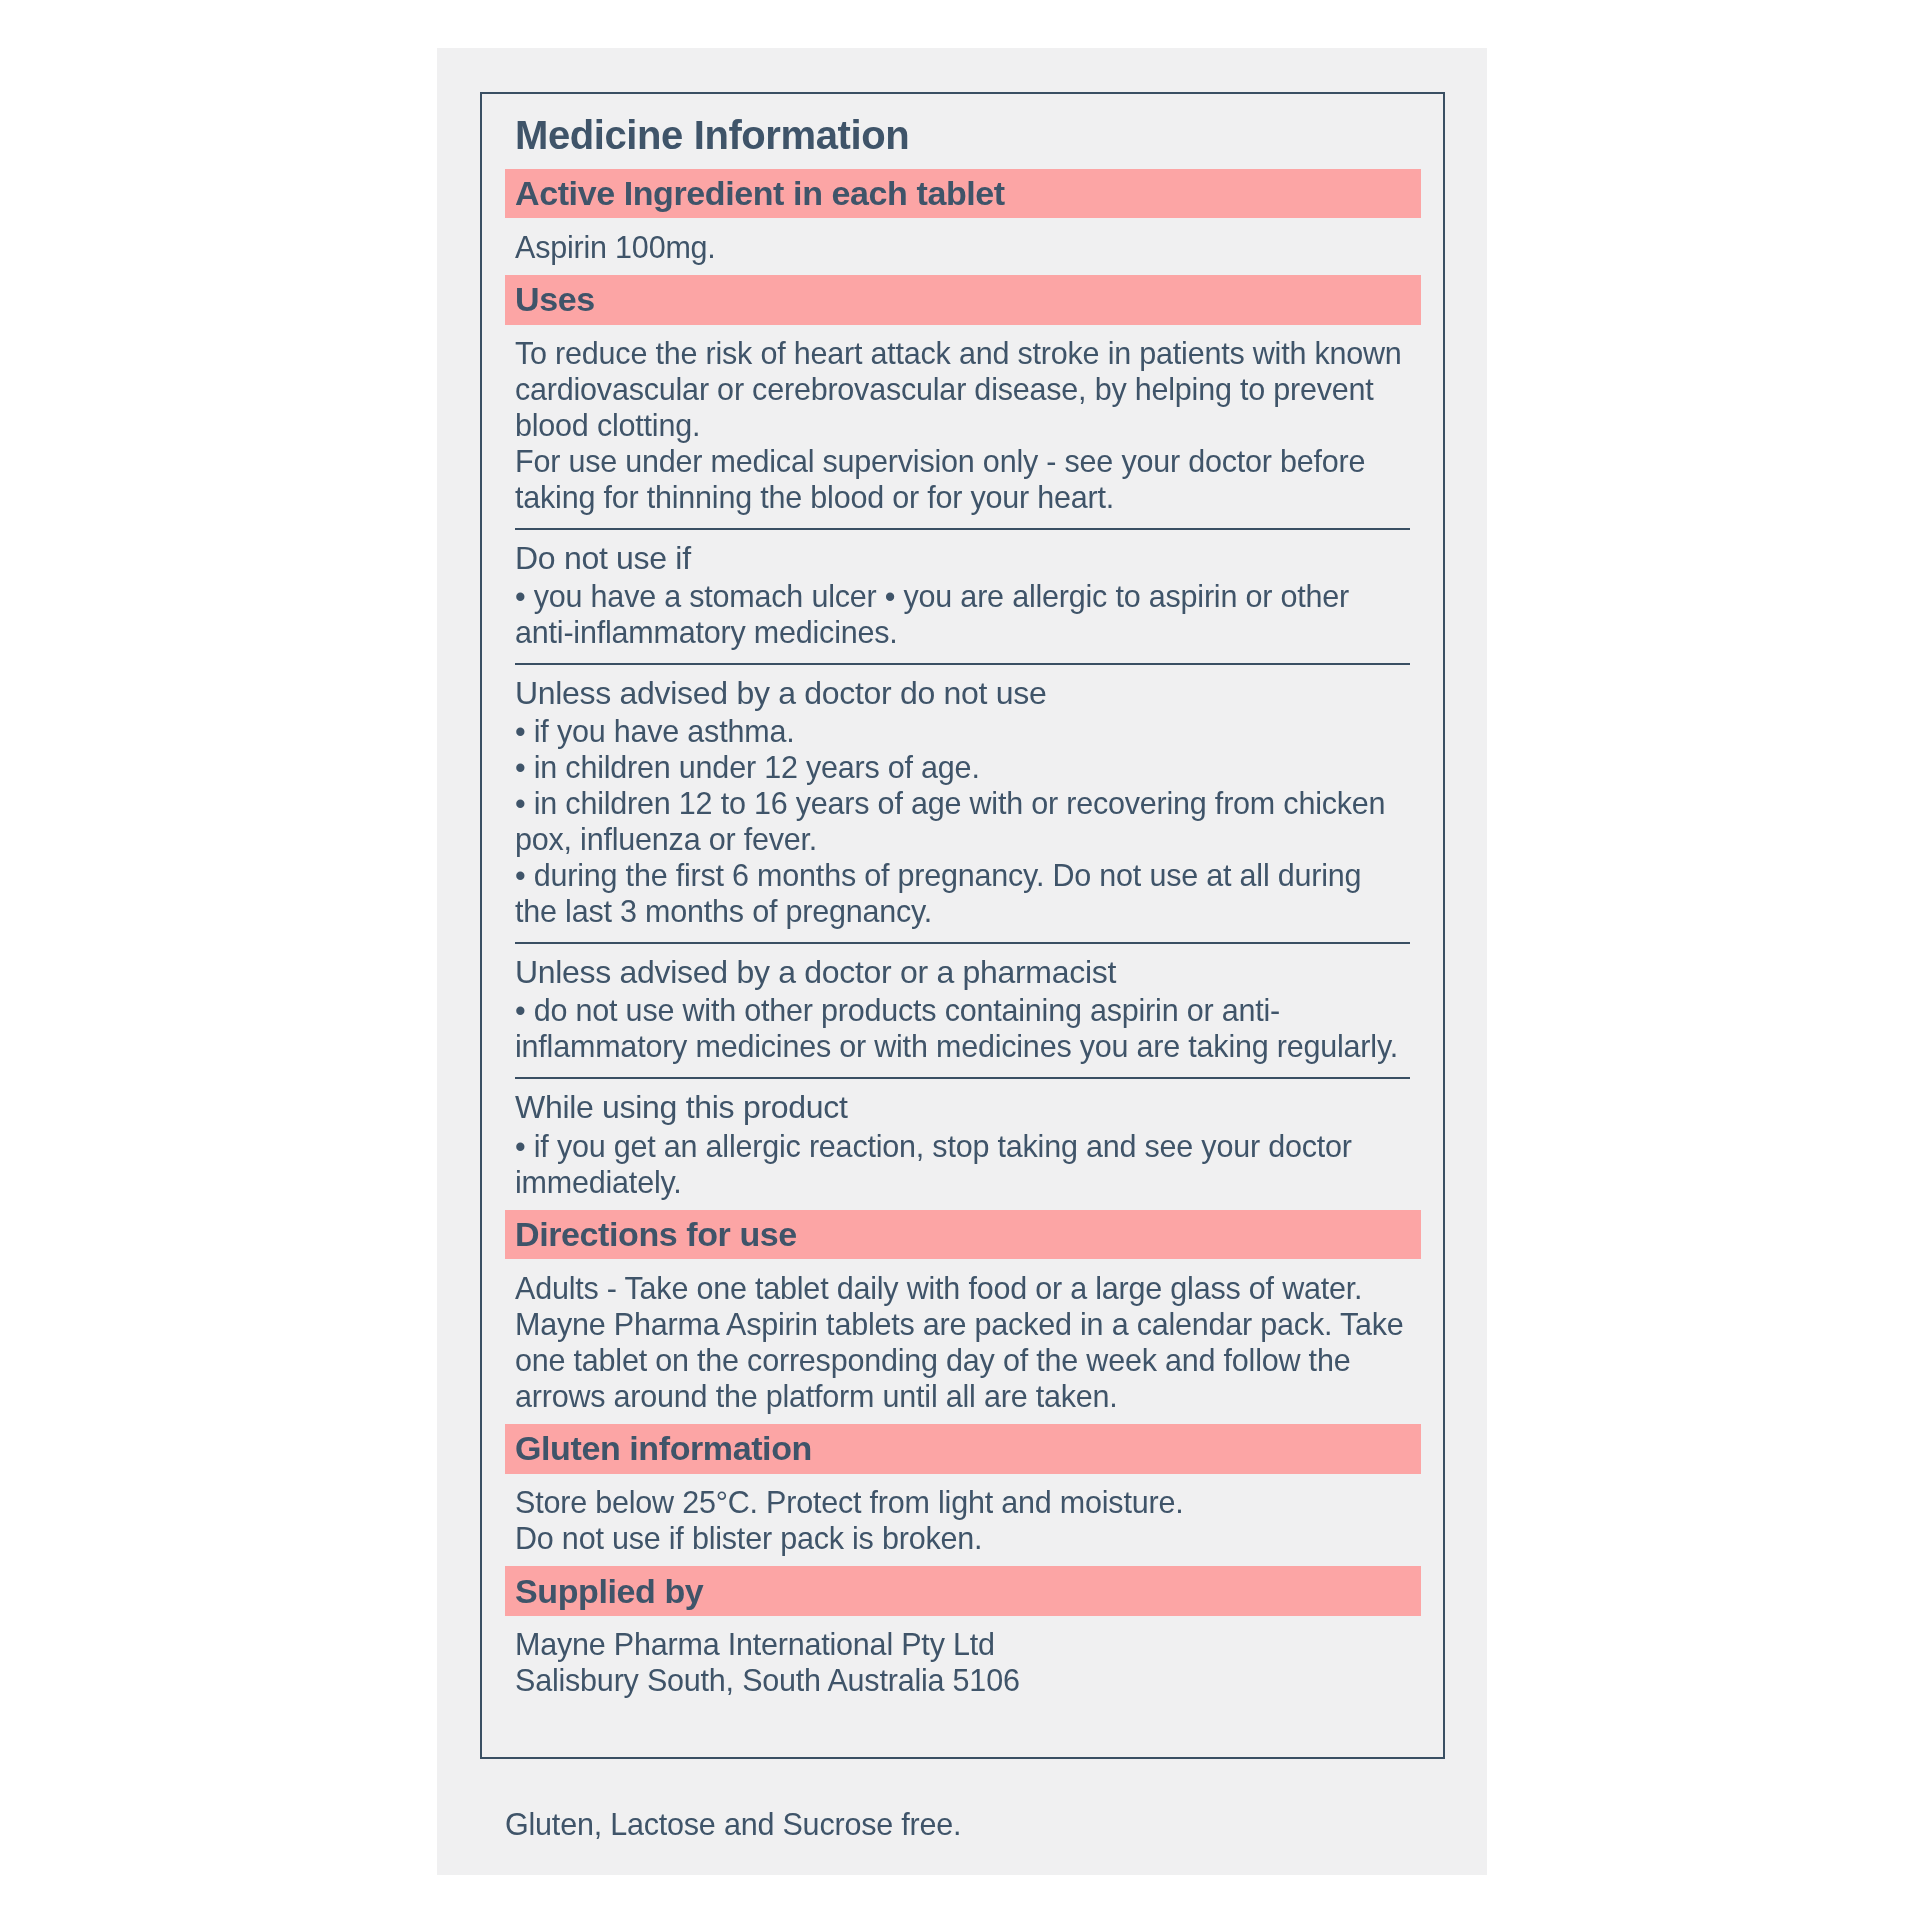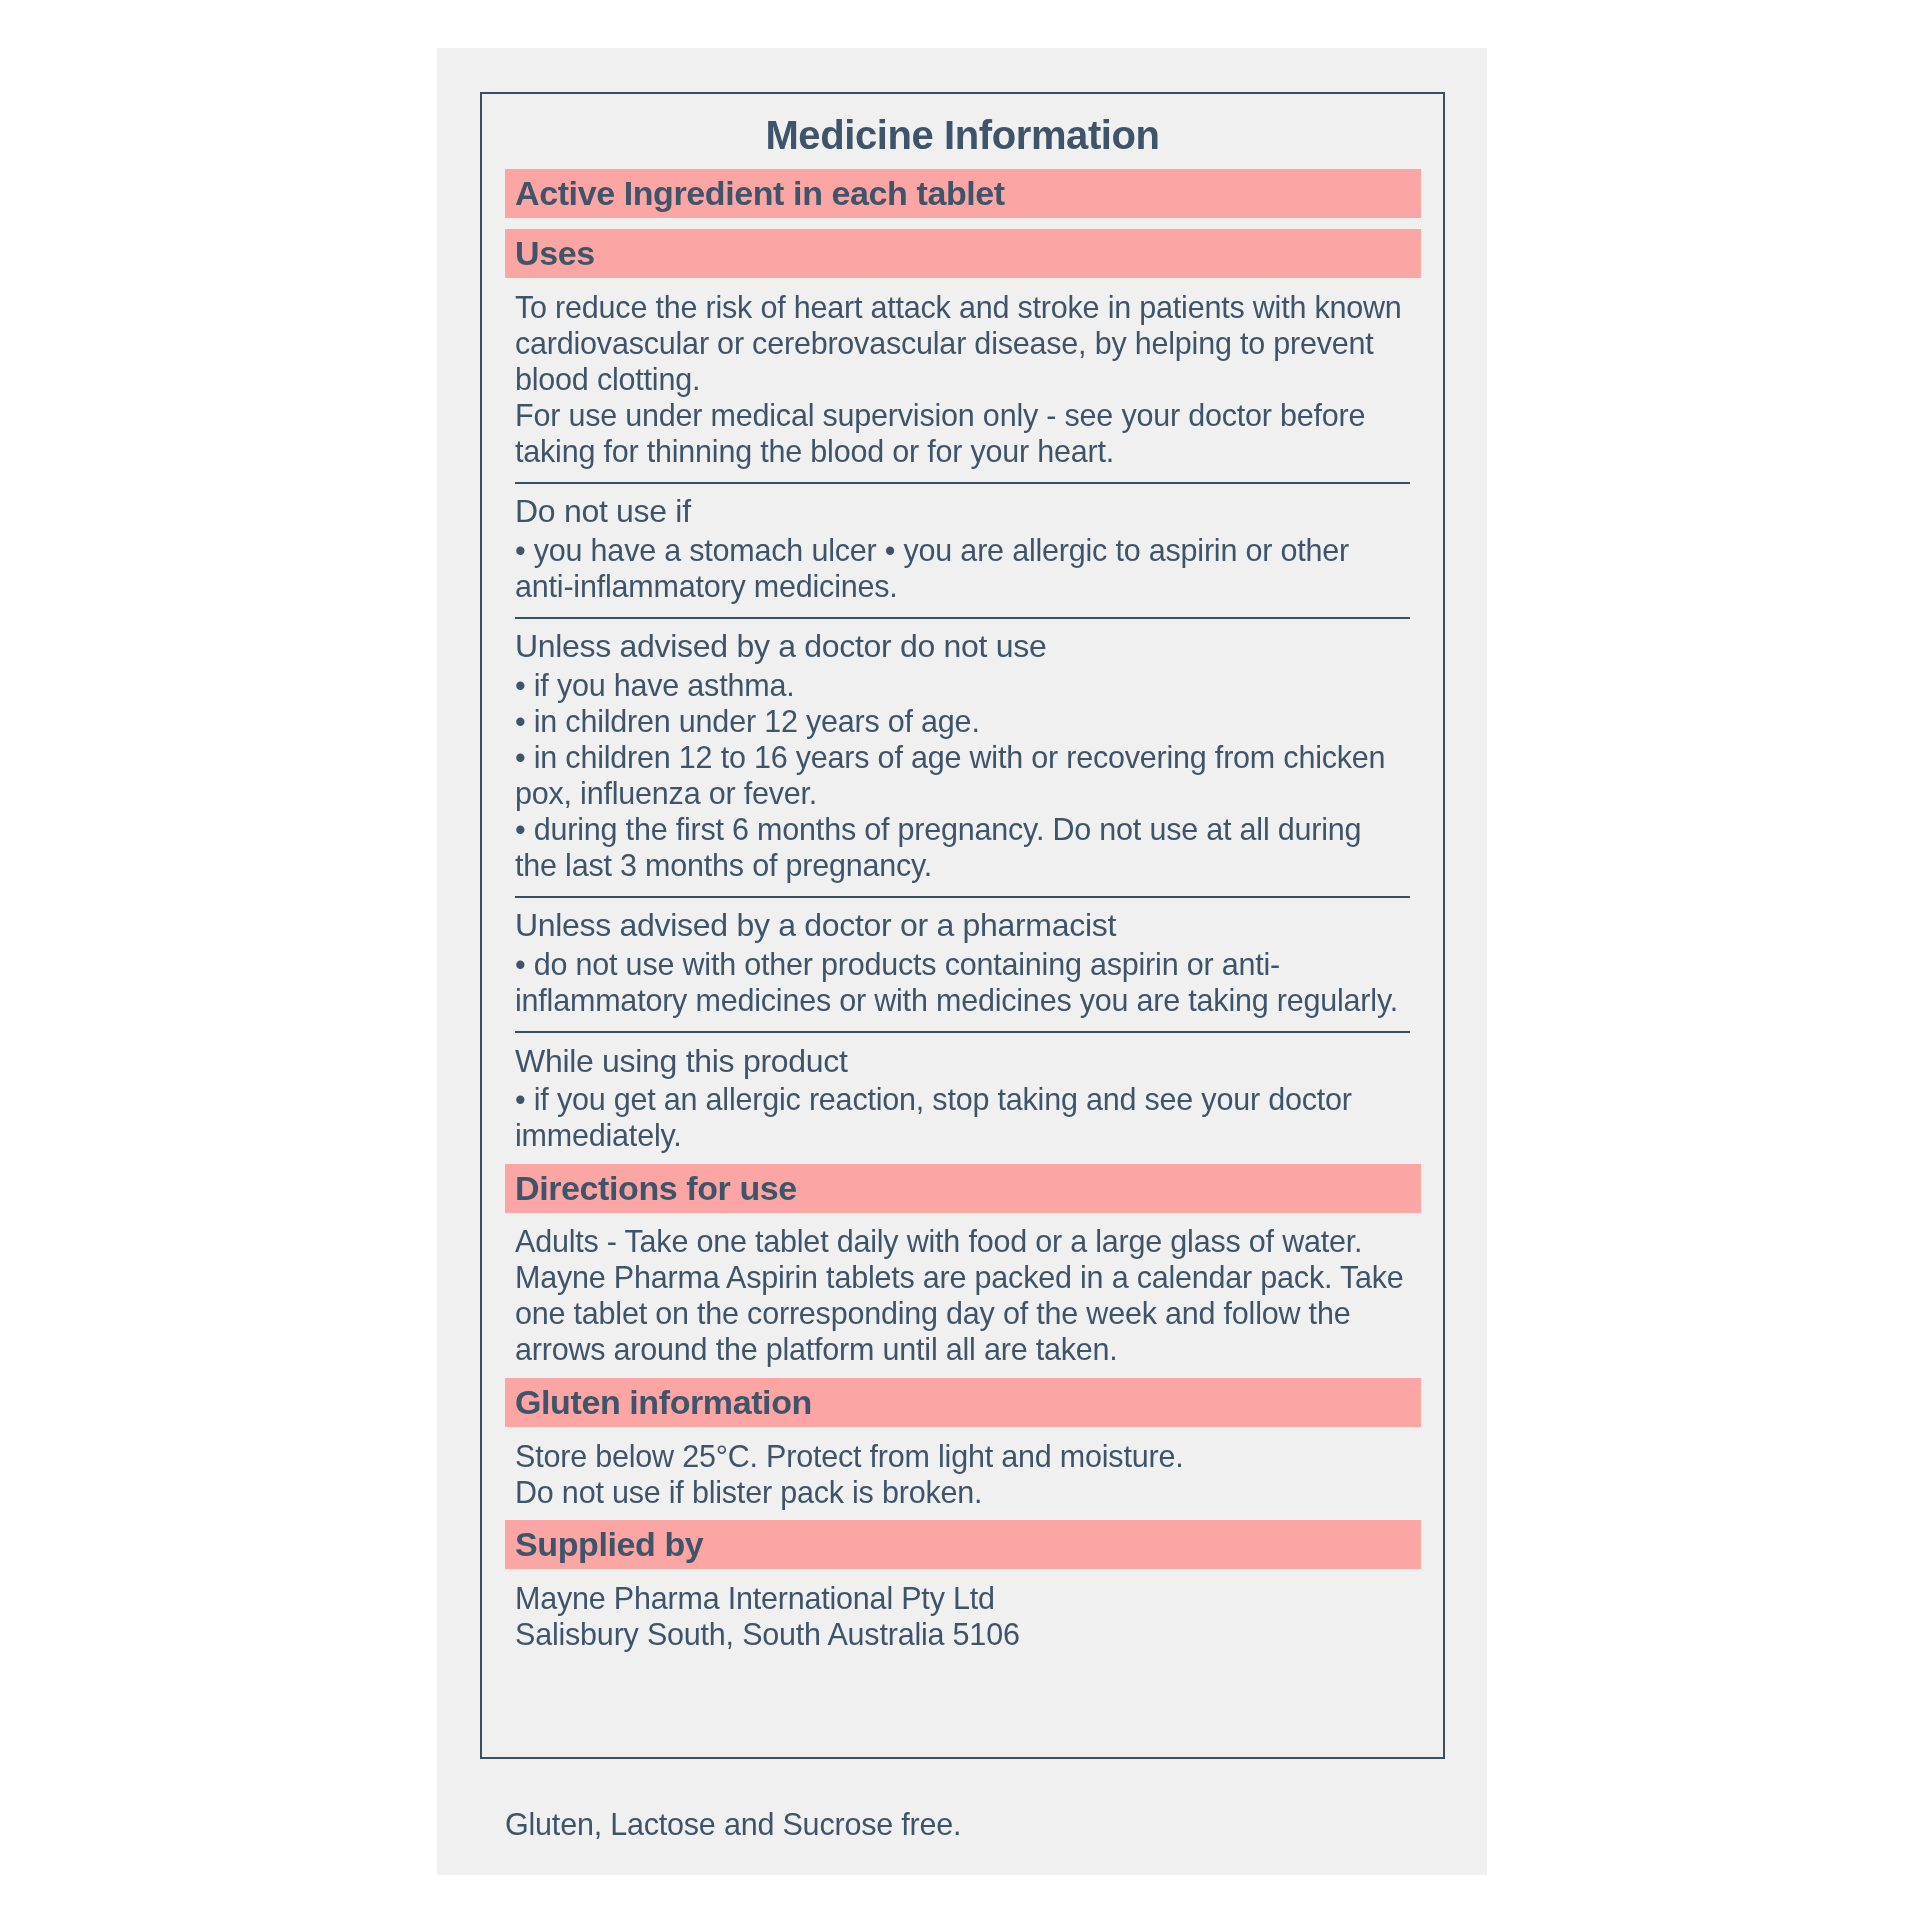--- a/index.html
+++ b/index.html
@@ -30,21 +30,20 @@
     border: 2.4px solid #3a4f63;
     padding: 8px 33px 0 33px;
     overflow: hidden;
   }
   .title {
     font-size: 40px;
     line-height: 47px;
     font-weight: bold;
     margin: 9.6px 0 0 0;
     letter-spacing: -0.4px;
-    text-align: center;
   }
   .band {
     background: #fca5a5;
     margin: 10.4px -11.2px 10.4px -10.4px;
     padding: 7.2px 0 7.2px 10.4px;
   }
   .band h2 {
     font-size: 34px;
     line-height: 35px;
     font-weight: bold;
@@ -85,20 +84,21 @@
 
 <div class="page">
   <div class="panel">
     <div class="info-box">
 
       <h1 class="title">Medicine Information</h1>
 
       <div class="band">
         <h2>Active Ingredient in each tablet</h2>
       </div>
+      <p class="body">Aspirin 100mg.</p>
 
       <div class="band">
         <h2>Uses</h2>
       </div>
       <p class="body">To reduce the risk of heart attack and stroke in patients with known cardiovascular or cerebrovascular disease, by helping to prevent blood clotting.</p>
 
 
       <p class="body"><b>For use under medical supervision only</b><span> - see your doctor before taking for thinning the blood or for your heart.</span></p>
 
       <hr class="rule">

